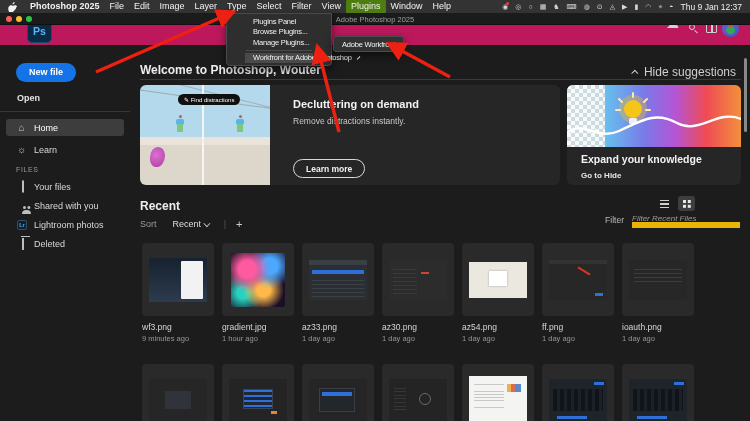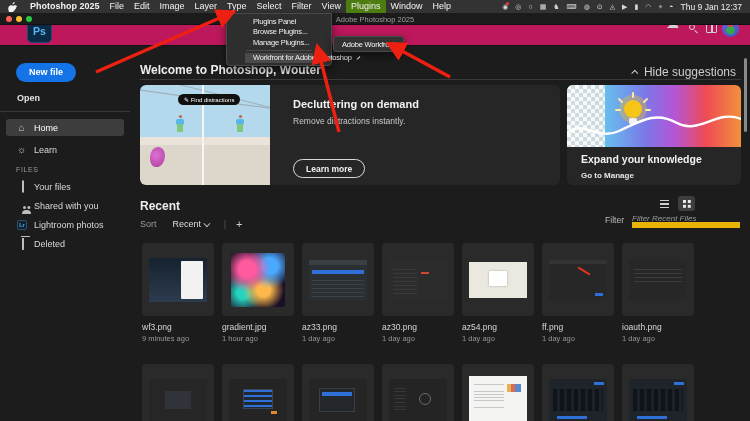--- a/index.html
+++ b/index.html
@@ -368,21 +368,21 @@
           <line x1="66" y1="8" x2="66" y2="12"></line>
             <line x1="52" y1="14" x2="55" y2="17"></line>
           <line x1="80" y1="14" x2="77" y2="17"></line>
             <line x1="49" y1="25" x2="53" y2="25"></line>
           <line x1="83" y1="25" x2="79" y2="25"></line>
         </g>
         <rect x="62" y="33" width="8" height="6" rx="1.5" fill="#efefef"></rect>
         <path d="M0,48 C16,34 30,56 52,46 S88,26 110,38 S150,24 174,34" fill="none" stroke="#ffffff" stroke-width="2.4" stroke-linecap="round"></path>
       </svg>
       <div class="card2-title">Expand your knowledge</div>
-      <div class="card2-cta">Go to Manage</div>
+      <div class="card2-cta">Go to Hide</div>
     </div>
 
     <div class="recent-h">Recent</div>
     <div class="sort-row">
       <span>Sort</span>
       <span class="sort-value">
         <span>Recent</span>
         <span class="chev-dn"></span>
       </span>
       <span class="sort-sep">|</span>

